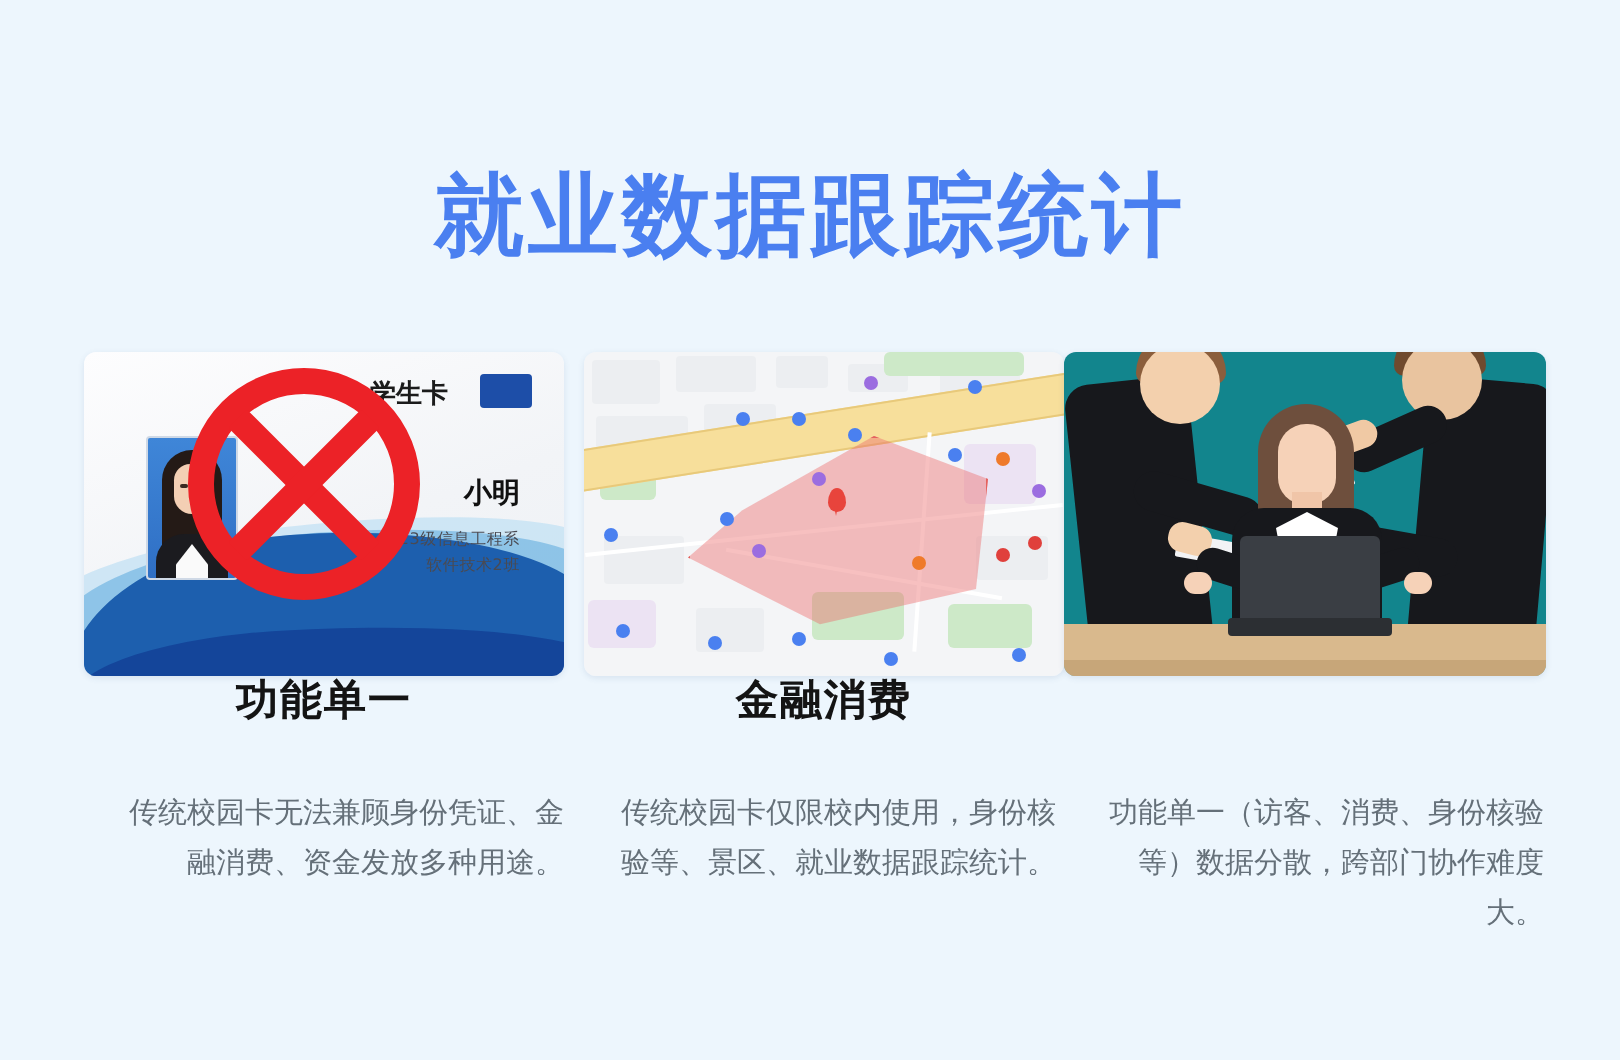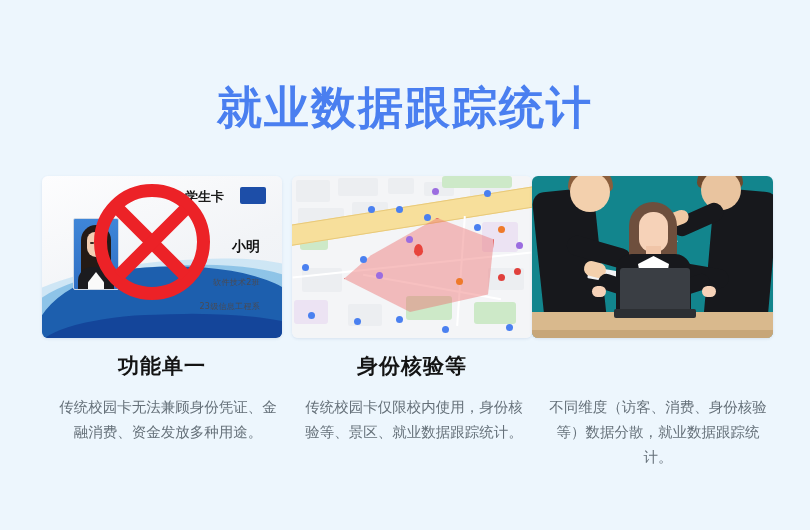--- a/index.html
+++ b/index.html
@@ -105,21 +105,21 @@
   .idcard .name{
     position:absolute;right:22px;top:62px;
     font-size:14px;font-weight:bold;color:#111;
     font-family:"DejaVu Sans","Liberation Sans",sans-serif;
   }
   .idcard .meta1,.idcard .meta2{
     position:absolute;right:22px;
     font-size:8px;color:#4a4a52;letter-spacing:.3px;
     font-family:"DejaVu Sans","Liberation Sans",sans-serif;
   }
-  .idcard .meta1{top:88px;margin-top:37px;}
+  .idcard .meta1{top:88px;}
   .idcard .meta2{top:101px;}
 
   .no-sign{
     position:absolute;left:52px;top:8px;width:116px;height:116px;
     border:13px solid #ec2227;border-radius:50%;
     box-sizing:border-box;
     z-index:5;
   }
   .no-sign .bar{
     position:absolute;left:50%;top:50%;width:94px;height:13px;
@@ -271,35 +271,35 @@
   .office .m2-hand{
     position:absolute;right:92px;top:96px;width:22px;height:14px;
     background:#f0c9a4;border-radius:7px;
   }
   .office .m2-doc{
     position:absolute;right:96px;top:62px;width:46px;height:13px;
     background:#f2f3f5;transform:rotate(-22deg);border-radius:1px;
   }
 
   
-  .heads{position:absolute;left:0;top:352px;width:714px;height:30px;}
+  .heads{position:absolute;left:0;top:336px;width:714px;height:30px;}
   .head{
     position:absolute;top:0;width:240px;text-align:center;
     font-size:21px;font-weight:bold;color:#141414;letter-spacing:1px;
     font-family:"DejaVu Sans","Liberation Sans",sans-serif;
   }
   .head.h1{left:42px;}
   .head.h2{left:292px;}
   .head.h3{left:532px;width:241px;}
 
   .bodies{position:absolute;left:0;top:395px;width:810px;}
   .body{
     position:absolute;top:0;width:228px;
     font-size:14.5px;line-height:25px;color:#657079;
-    text-align:center;
+    text-align:right;
     font-family:"DejaVu Sans","Liberation Sans",sans-serif;
   }
   .body.b1{left:54px;}
   .body.b2{left:300px;}
   .body.b3{left:544px;}
 </style>
 </head>
 <body>
 
 <div class="page">
@@ -414,22 +414,22 @@
         <div class="desk-edge"></div>
         <div class="laptop-screen"></div>
         <div class="laptop-base"></div>
       </div>
     </div>
 
   </div>
 
   <div class="heads">
     <div class="head h1">功能单一</div>
-    <div class="head h2">身份核验等</div>
+    <div class="head h2">金融消费</div>
   </div>
 
   <div class="bodies">
     <div class="body b1">传统校园卡无法兼顾身份凭证、金融消费、资金发放多种用途。</div>
     <div class="body b2">传统校园卡仅限校内使用，身份核验等、景区、就业数据跟踪统计。</div>
-    <div class="body b3">不同维度（访客、消费、身份核验等）数据分散，就业数据跟踪统计。</div>
+    <div class="body b3">功能单一（访客、消费、身份核验等）数据分散，跨部门协作难度大。</div>
   </div>
 
 </div>
 
 </body></html>

